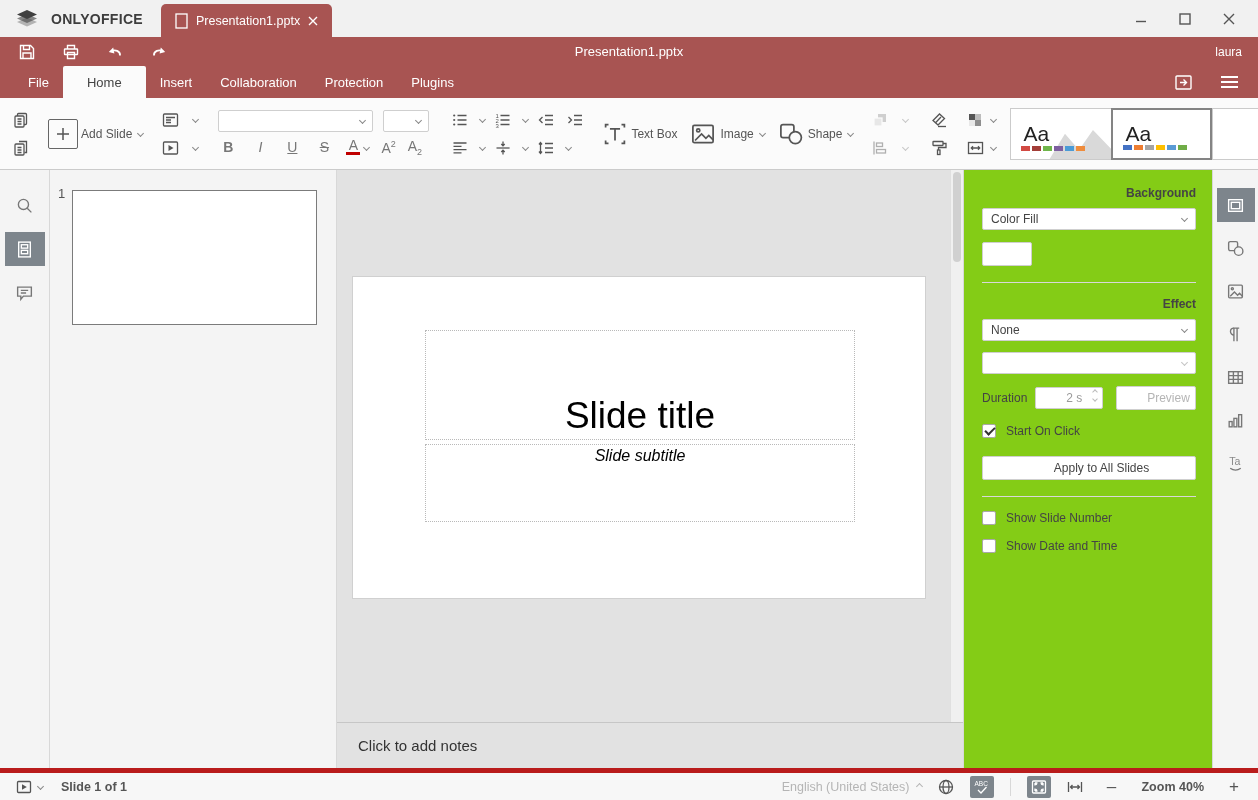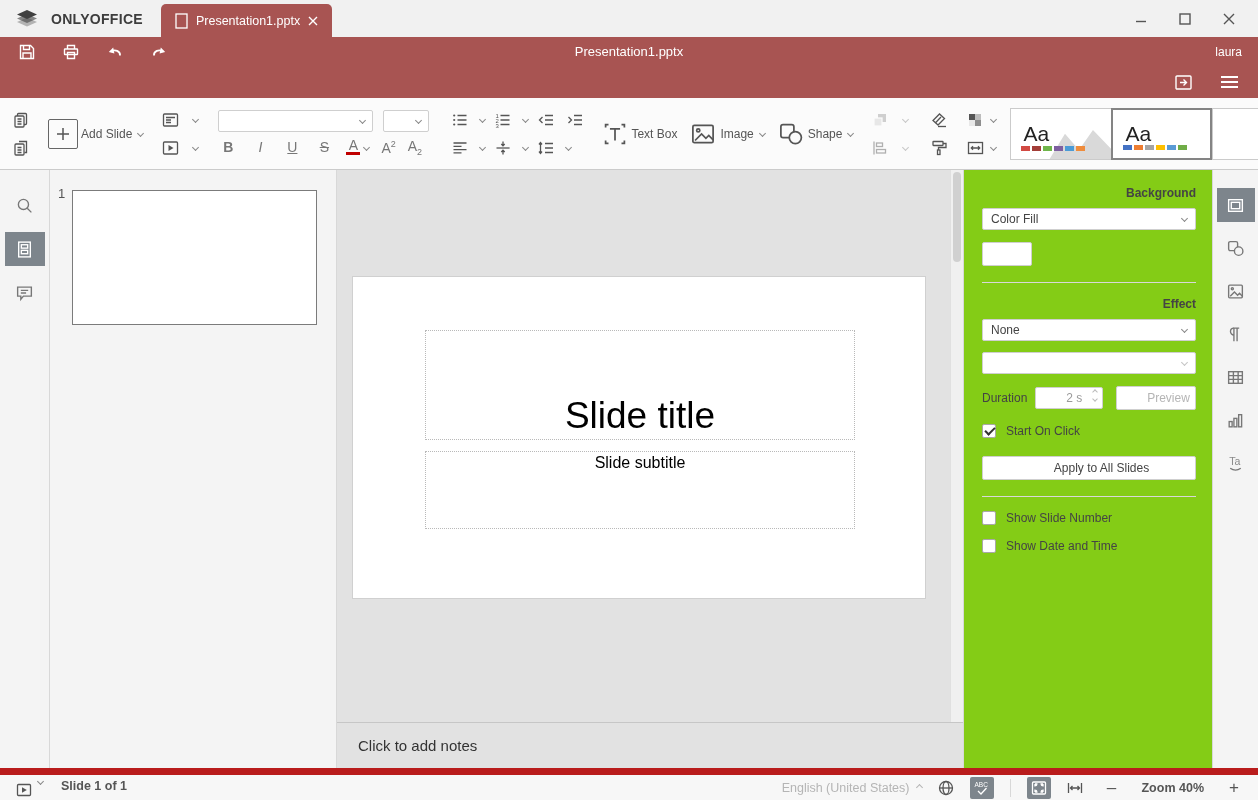--- a/index.html
+++ b/index.html
@@ -77,21 +77,21 @@
   .slide-panel { width:287px; background:#f4f4f4; border-right:1px solid #d8d8d8; position:relative; }
   .thumb-num { position:absolute; left:8px; top:16px; font-size:13px; color:#555; }
   .slide-thumb { position:absolute; left:22px; top:20px; width:245px; height:135px; background:#fff; border:1.5px solid #7b7b7b; }
   .canvas { flex:1; background:#e2e2e2; position:relative; }
   .canvas-scroll { position:absolute; right:0; top:0; width:13px; height:552px; background:#f0f0f0; border-left:1px solid #e0e0e0; }
   .canvas-scroll .thumb { position:absolute; left:2px; top:2px; width:8px; height:90px; background:#d0d0d0; border-radius:4px; }
   .slide { position:absolute; left:16px; top:107px; width:572px; height:321px; background:#fff; box-shadow:0 0 0 1px #d0d0d0; }
   .ph { position:absolute; border:1px dotted #b9b9b9; display:flex; justify-content:center; }
   .ph-title { left:72px; top:53px; width:430px; height:110px; align-items:flex-end; padding-bottom:2px; }
   .ph-title .ph-text { font-size:37px; color:#000; }
-  .ph-sub { left:72px; top:174px; width:430px; height:78px; align-items:flex-start; padding-top:2px; }
+  .ph-sub { left:72px; top:167px; width:430px; height:78px; align-items:flex-start; padding-top:2px;font-style:italic; }
   .ph-sub .ph-text { font-size:16px; color:#000; }
   .notes { position:absolute; left:0; bottom:0; width:100%; height:46px; border-top:1px solid #c6c6c6; background:#e2e2e2; display:flex; align-items:center; padding-left:21px; }
   .notes-text { font-size:15px; color:#333; }
 
   
   .right-panel { width:249px; background:#84cc16; border-left:1px solid #d8d8d8; padding:16px 16px 0 18px;text-align:right; }
   .rp-heading { font-weight:bold; font-size:12px; color:#444; margin-bottom:8px; }
   .select { position:relative; height:22px; border:1px solid #cfcfcf; border-radius:2px; background:#fff; display:flex; align-items:center; padding:0 22px 0 8px; font-size:12px; color:#444; }
   .select .chev { position:absolute; right:8px; top:7px; }
   .select.disabled { color:#aaa; }
@@ -108,21 +108,21 @@
   .cb-row { display:flex; align-items:center; gap:10px; margin-top:14px; }
   .cb { width:14px; height:14px; border:1px solid #a8a8a8; border-radius:2px; background:#fff; flex:none; }
   .cb.checked::after { content:""; display:block; width:8px; height:4px; border-left:2px solid #333; border-bottom:2px solid #333; transform:rotate(-45deg); margin:2px 0 0 2px; }
   .cb-label { font-size:12px; color:#444; }
 
   
   .right-strip { width:46px; background:#f4f4f4; border-left:1px solid #d8d8d8; display:flex; flex-direction:column; align-items:center; padding-top:18px; gap:9px; }
   .right-strip .strip-btn { width:38px; height:34px; }
 
   
-  .statusbar { position:absolute; left:0; top:768px; width:100%; height:32px; background:#f7f7f7; border-top:7px solid #b91c1c; display:flex; padding:4px 12px; }
+  .statusbar { position:absolute; left:0; top:768px; width:100%; height:32px; background:#f7f7f7; border-top:5px solid #b91c1c; display:flex; align-items:center; padding:12px 12px; }
   .sb-btn { width:24px; height:22px; display:flex; align-items:center; justify-content:center; color:#555; border-radius:2px; }
   .sb-btn svg { stroke:#555; fill:none; stroke-width:1.3; }
   .sb-btn.active { background:#7d858c; }
   .sb-btn.active svg { stroke:#fff; }
   .sb-counter { font-size:12.5px; font-weight:bold; color:#555; margin-left:18px; }
   .sb-right { margin-left:auto; display:flex; align-items:center; gap:12px; }
   .sb-lang { color:#b5b5b5; font-size:12.5px; display:flex; align-items:center; gap:6px; }
   .sb-lang .chev { border-color:#b5b5b5; }
   .sb-sep { width:1px; height:18px; background:#d8d8d8; margin:0 4px; }
   .zoom-sign { font-size:17px; color:#555; width:22px; text-align:center; }
@@ -197,20 +197,28 @@
           <svg width="18" height="18" viewBox="0 0 18 18">
               <path d="M4 12.5 c-0.5-4.5 5-6.5 9-4" stroke-width="1.8"></path>
               <polygon points="10.8,4.6 15.2,9.0 9.6,10.4" fill="#fff" stroke="none"></polygon>
             </svg>
         </div>
       </div>
       <div class="doc-title">Presentation1.pptx</div>
       <div class="user-name">laura</div>
     </div>
     <div class="header-row2">
+      <div class="menu-tabs">
+        <div class="menu-tab">File</div>
+        <div class="menu-tab active">Home</div>
+        <div class="menu-tab">Insert</div>
+        <div class="menu-tab">Collaboration</div>
+        <div class="menu-tab">Protection</div>
+        <div class="menu-tab">Plugins</div>
+      </div>
       <div class="header-right-icons">
         <div class="qbtn">
           <svg width="19" height="17" viewBox="0 0 19 17">
               <rect x="2" y="2" width="15" height="13" rx="1"></rect>
               <path d="M6 8.5 h6 M9.5 5.5 L12.5 8.5 L9.5 11.5"></path>
             </svg>
         </div>
         <div class="qbtn">
           <svg width="19" height="14" viewBox="0 0 19 14">
               <path d="M1 2 h17 M1 7 h17 M1 12 h17" stroke-width="1.8"></path>

